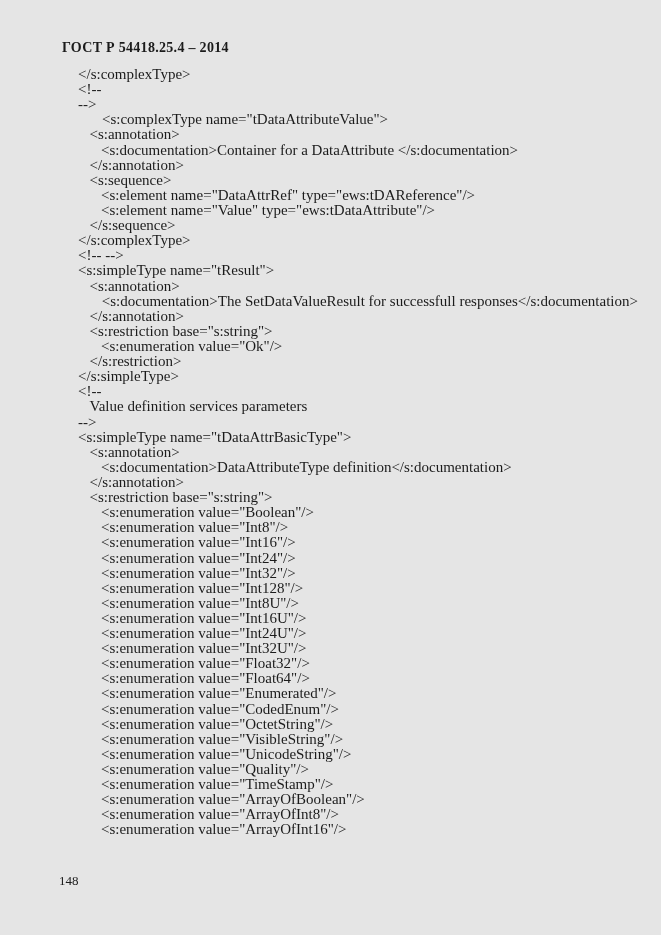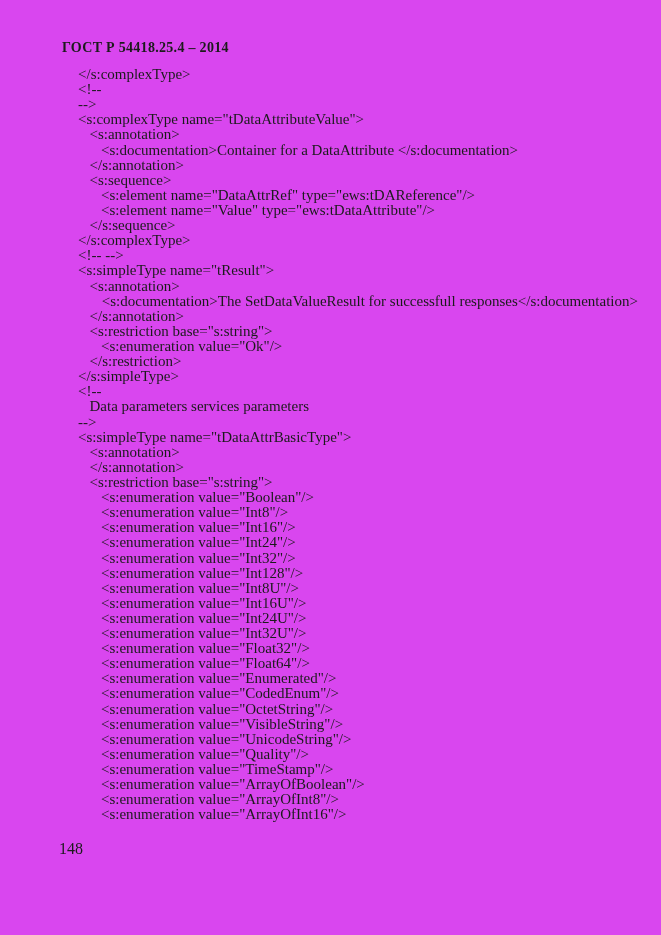--- a/index.html
+++ b/index.html
@@ -4,21 +4,21 @@
 <style>
   html, body {
     margin: 0;
     padding: 0;
     background: #ffffff;
   }
   .page {
     position: relative;
     width: 661px;
     height: 935px;
-    background: #d946ef;
+    background: #e5e5e5;
     font-family: "Liberation Serif", "DejaVu Serif", serif;
     color: #1b1b1b;
     overflow: hidden;
   }
   .doc-header {
     position: absolute;
     left: 62px;
     top: 40px;
     font-size: 14px;
     font-weight: bold;
@@ -33,57 +33,58 @@
   }
   .code-line {
     font-size: 15px;
     line-height: 15.12px;
     height: 15.12px;
     white-space: pre;
   }
   .page-number {
     position: absolute;
     left: 59px;
-    top: 840px;
-    font-size: 16px;
+    top: 873px;
+    font-size: 13px;
   }
 </style>
 </head>
 <body>
 
 <div class="page">
   <div class="doc-header">ГОСТ Р 54418.25.4 – 2014</div>
 
   <div class="code-block">
       <div class="code-line" style="padding-left: 0px;">&lt;/s:complexType&gt;</div>
       <div class="code-line" style="padding-left: 0px;">&lt;!--</div>
       <div class="code-line" style="padding-left: 0px;">--&gt;</div>
-      <div class="code-line" style="padding-left: 0px;">&lt;s:complexType name="tDataAttributeValue"&gt;</div>
+      <div class="code-line" style="padding-left: 0px; margin-left: 24px;">&lt;s:complexType name="tDataAttributeValue"&gt;</div>
       <div class="code-line" style="padding-left: 11.5px;">&lt;s:annotation&gt;</div>
       <div class="code-line" style="padding-left: 23px;">&lt;s:documentation&gt;Container for a DataAttribute &lt;/s:documentation&gt;</div>
       <div class="code-line" style="padding-left: 11.5px;">&lt;/s:annotation&gt;</div>
       <div class="code-line" style="padding-left: 11.5px;">&lt;s:sequence&gt;</div>
       <div class="code-line" style="padding-left: 23px;">&lt;s:element name="DataAttrRef" type="ews:tDAReference"/&gt;</div>
       <div class="code-line" style="padding-left: 23px;">&lt;s:element name="Value" type="ews:tDataAttribute"/&gt;</div>
       <div class="code-line" style="padding-left: 11.5px;">&lt;/s:sequence&gt;</div>
       <div class="code-line" style="padding-left: 0px;">&lt;/s:complexType&gt;</div>
       <div class="code-line" style="padding-left: 0px;">&lt;!-- --&gt;</div>
       <div class="code-line" style="padding-left: 0px;">&lt;s:simpleType name="tResult"&gt;</div>
       <div class="code-line" style="padding-left: 11.5px;">&lt;s:annotation&gt;</div>
       <div class="code-line" style="padding-left: 23px; text-align: right;">&lt;s:documentation&gt;The SetDataValueResult for successfull responses&lt;/s:documentation&gt;</div>
       <div class="code-line" style="padding-left: 11.5px;">&lt;/s:annotation&gt;</div>
       <div class="code-line" style="padding-left: 11.5px;">&lt;s:restriction base="s:string"&gt;</div>
       <div class="code-line" style="padding-left: 23px;">&lt;s:enumeration value="Ok"/&gt;</div>
       <div class="code-line" style="padding-left: 11.5px;">&lt;/s:restriction&gt;</div>
       <div class="code-line" style="padding-left: 0px;">&lt;/s:simpleType&gt;</div>
       <div class="code-line" style="padding-left: 0px;">&lt;!--</div>
-      <div class="code-line" style="padding-left: 11.5px;">Data parameters services parameters</div>
+      <div class="code-line" style="padding-left: 11.5px;">Value definition services parameters</div>
       <div class="code-line" style="padding-left: 0px;">--&gt;</div>
       <div class="code-line" style="padding-left: 0px;">&lt;s:simpleType name="tDataAttrBasicType"&gt;</div>
       <div class="code-line" style="padding-left: 11.5px;">&lt;s:annotation&gt;</div>
+      <div class="code-line" style="padding-left: 23px;">&lt;s:documentation&gt;DataAttributeType definition&lt;/s:documentation&gt;</div>
       <div class="code-line" style="padding-left: 11.5px;">&lt;/s:annotation&gt;</div>
       <div class="code-line" style="padding-left: 11.5px;">&lt;s:restriction base="s:string"&gt;</div>
       <div class="code-line" style="padding-left: 23px;">&lt;s:enumeration value="Boolean"/&gt;</div>
       <div class="code-line" style="padding-left: 23px;">&lt;s:enumeration value="Int8"/&gt;</div>
       <div class="code-line" style="padding-left: 23px;">&lt;s:enumeration value="Int16"/&gt;</div>
       <div class="code-line" style="padding-left: 23px;">&lt;s:enumeration value="Int24"/&gt;</div>
       <div class="code-line" style="padding-left: 23px;">&lt;s:enumeration value="Int32"/&gt;</div>
       <div class="code-line" style="padding-left: 23px;">&lt;s:enumeration value="Int128"/&gt;</div>
       <div class="code-line" style="padding-left: 23px;">&lt;s:enumeration value="Int8U"/&gt;</div>
       <div class="code-line" style="padding-left: 23px;">&lt;s:enumeration value="Int16U"/&gt;</div>

